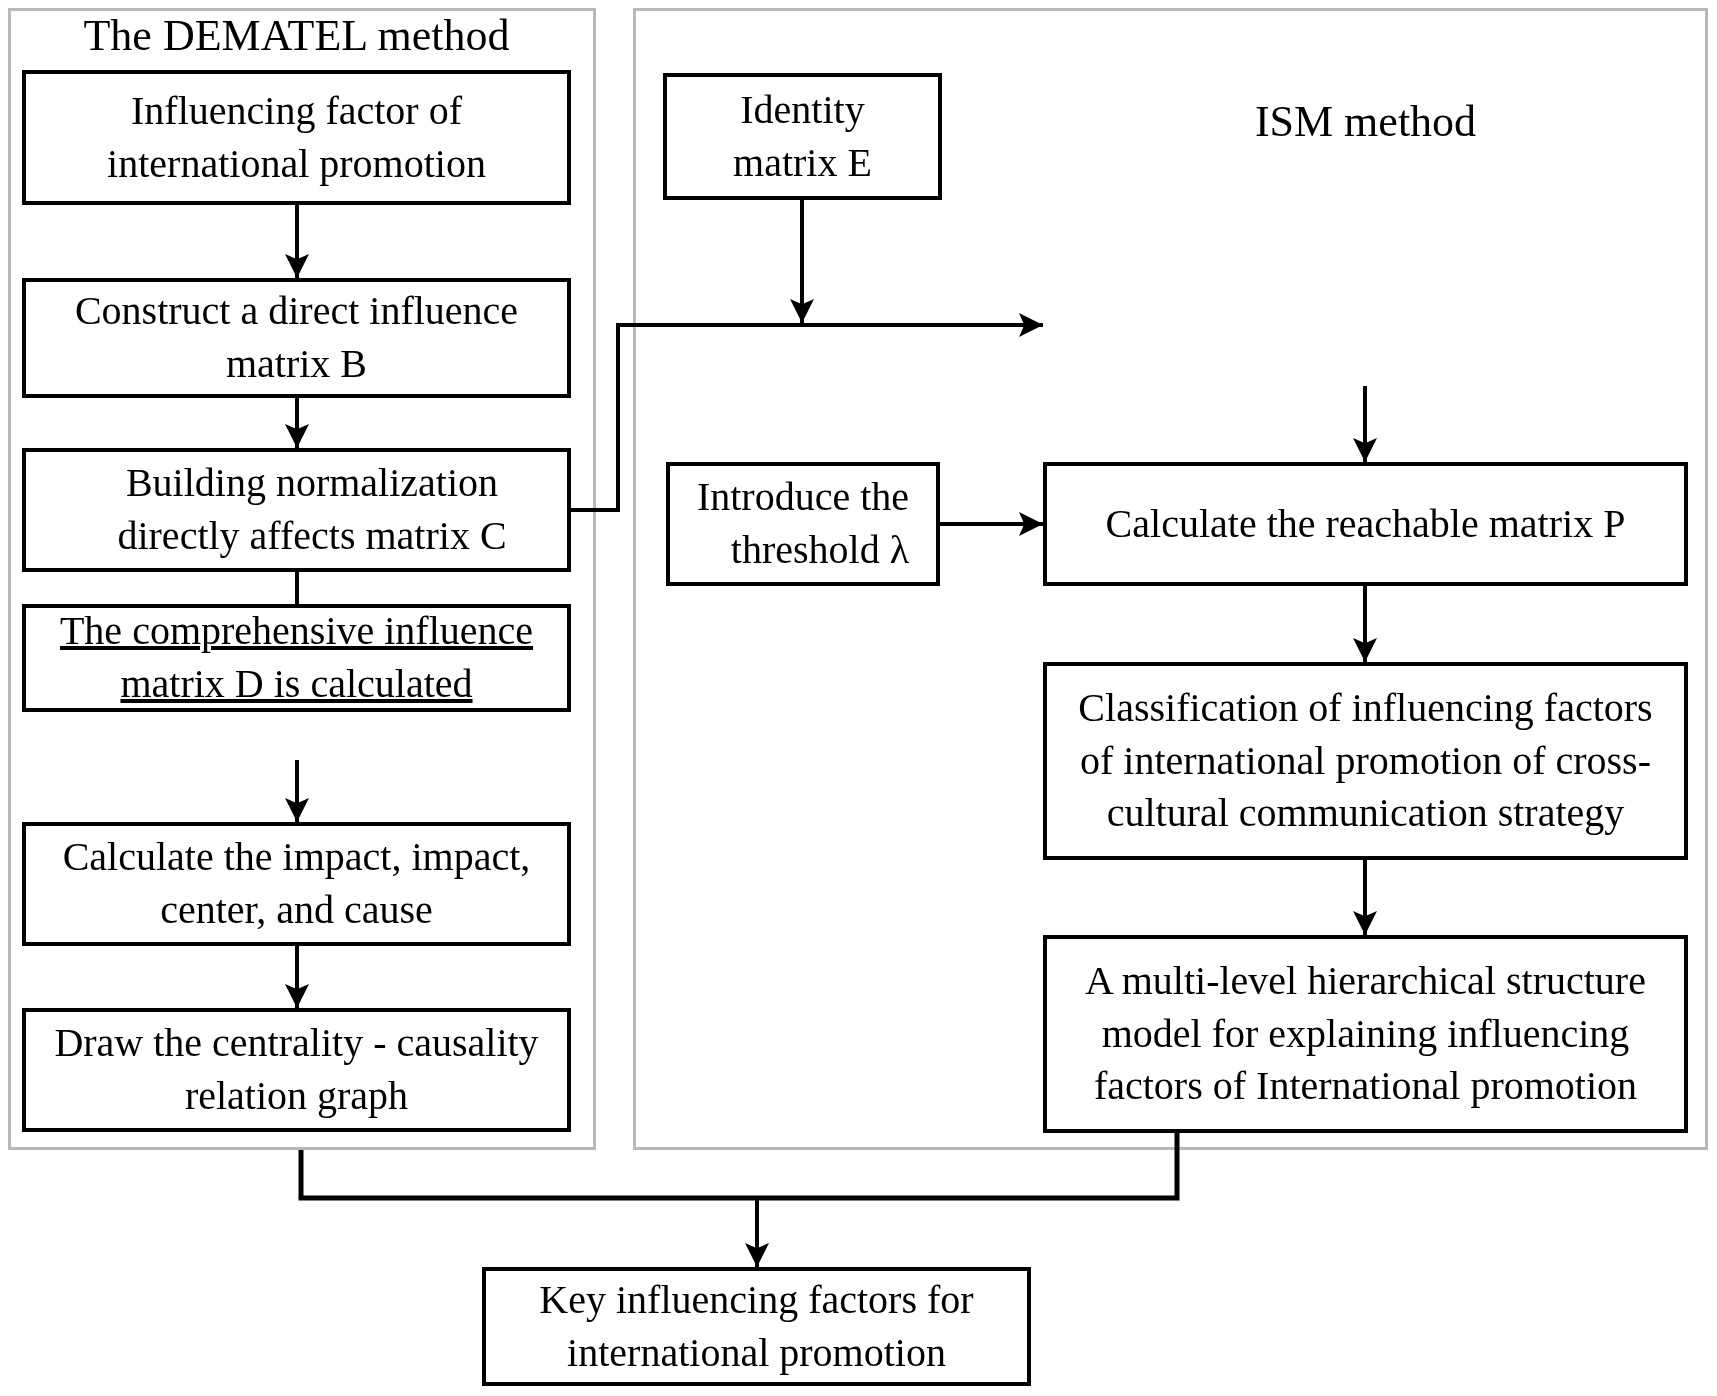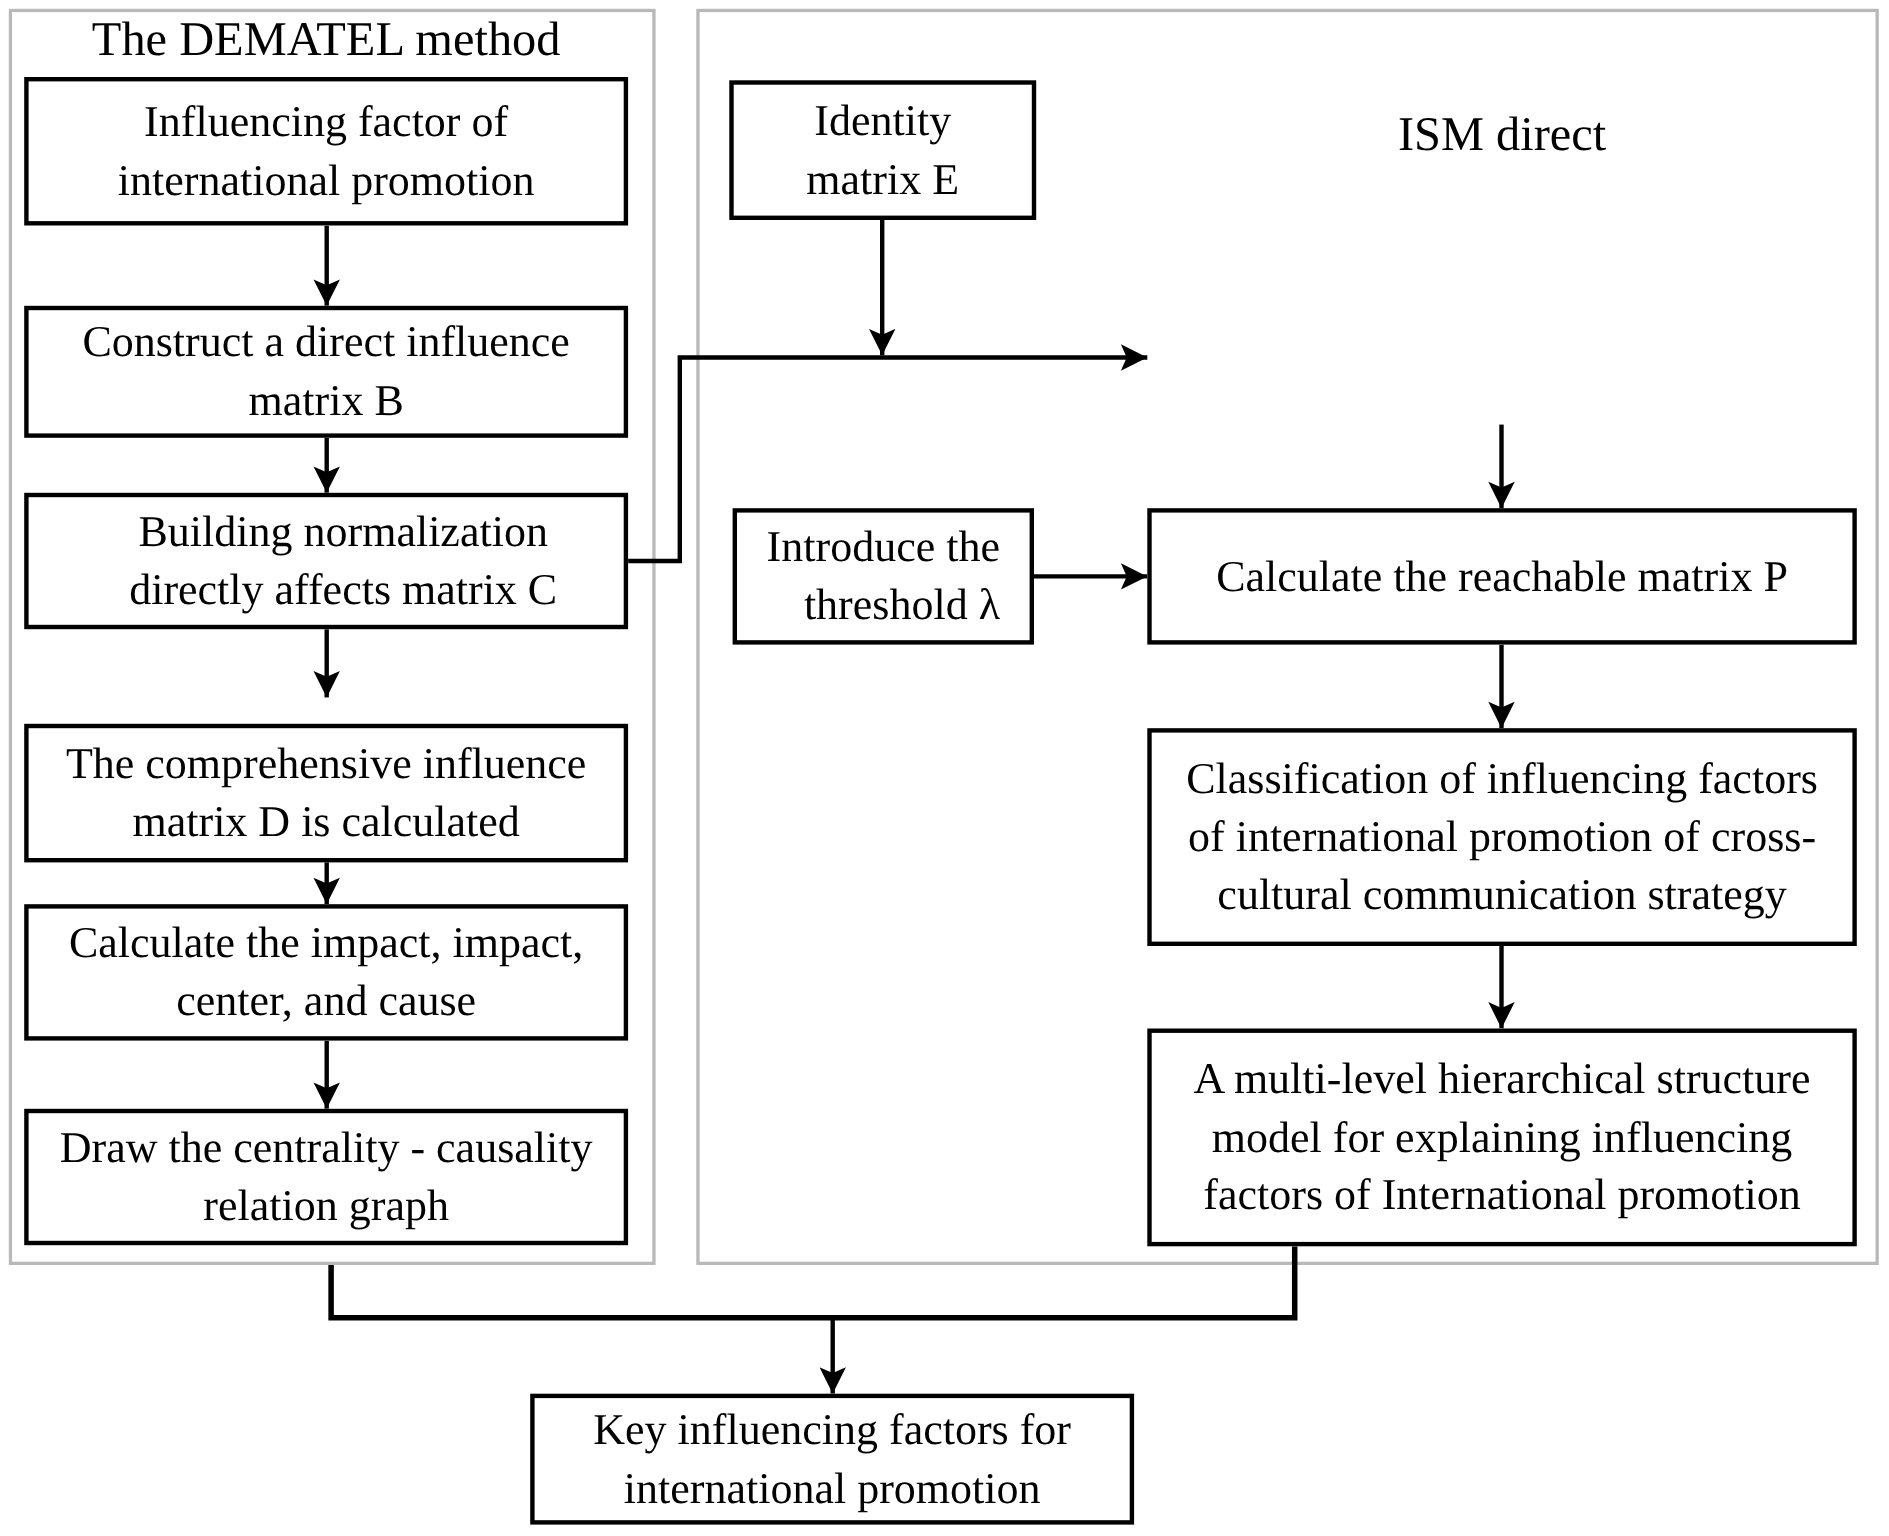--- a/index.html
+++ b/index.html
@@ -65,21 +65,21 @@
 </style>
 </head>
 <body>
 
 <div id="canvas">
 
   <div class="panel" style="left:8px;top:8px;width:588px;height:1142px;"></div>
   <div class="panel" style="left:633px;top:8px;width:1075px;height:1142px;"></div>
 
   <div class="panel-title" style="left:22px;top:10px;width:549px;">The DEMATEL method</div>
-  <div class="panel-title" style="left:1043px;top:96px;width:645px;">ISM direct</div>
+  <div class="panel-title" style="left:1043px;top:96px;width:645px;">ISM method</div>
 
   <svg id="connectors" width="1717" height="1396" viewBox="0 0 1717 1396">
     <defs>
       <marker id="ah" viewBox="0 0 10 10" refX="10" refY="5" markerWidth="28" markerHeight="24" orient="auto" markerUnits="userSpaceOnUse">
         <path d="M0 0 L10 5 L0 10 L2.2 5 Z" class="arrowhead-fill"></path>
       </marker>
     </defs>
 
     <path class="conn" d="M297 205 L297 278" marker-end="url(#ah)"></path>
     <path class="conn" d="M297 398 L297 448" marker-end="url(#ah)"></path>
@@ -100,21 +100,21 @@
     <path class="conn-thick" d="M301 1150 L301 1198 L1177 1198 L1177 1133"></path>
     <path class="conn" d="M757 1198 L757 1267" marker-end="url(#ah)"></path>
   </svg>
 
   <div class="flowbox" style="left:22px;top:70px;width:549px;height:135px;">Influencing factor of
 international promotion</div>
   <div class="flowbox" style="left:22px;top:278px;width:549px;height:120px;">Construct a direct influence
 matrix B</div>
   <div class="flowbox" style="left:22px;top:448px;width:549px;height:124px;padding-left:31px;">Building normalization
 directly affects matrix C</div>
-  <div class="flowbox" style="left:22px;top:658px;width:549px;height:126px;">The comprehensive influence
+  <div class="flowbox" style="left:22px;top:604px;width:549px;height:108px;text-decoration:underline;">The comprehensive influence
 matrix D is calculated</div>
   <div class="flowbox" style="left:22px;top:822px;width:549px;height:124px;">Calculate the impact, impact,
 center, and cause</div>
   <div class="flowbox" style="left:22px;top:1008px;width:549px;height:124px;">Draw the centrality - causality
 relation graph</div>
 
   <div class="flowbox" style="left:663px;top:73px;width:279px;height:127px;">Identity
 matrix E</div>
   <div class="flowbox" style="left:666px;top:462px;width:274px;height:124px;text-align:right;">Introduce the
 threshold λ</div>

